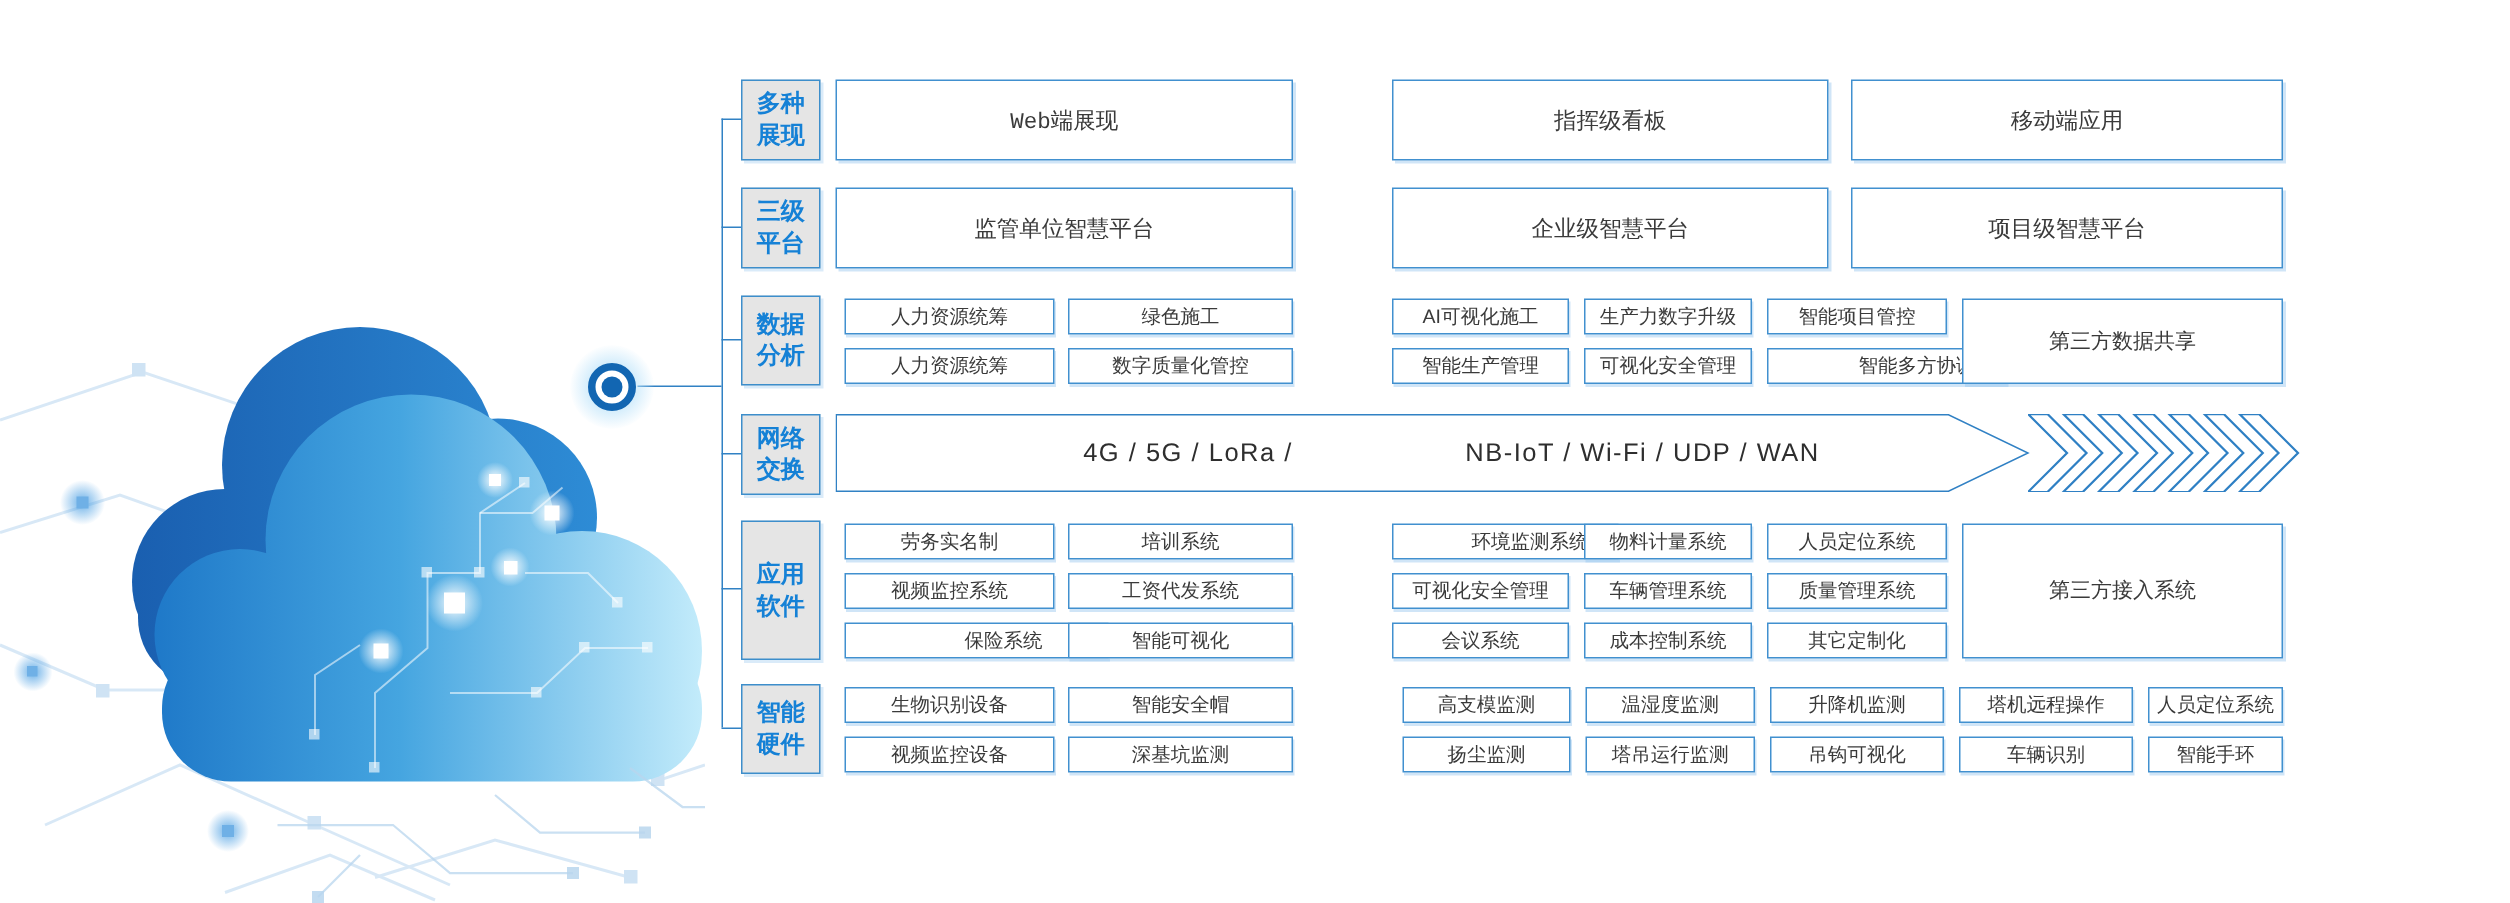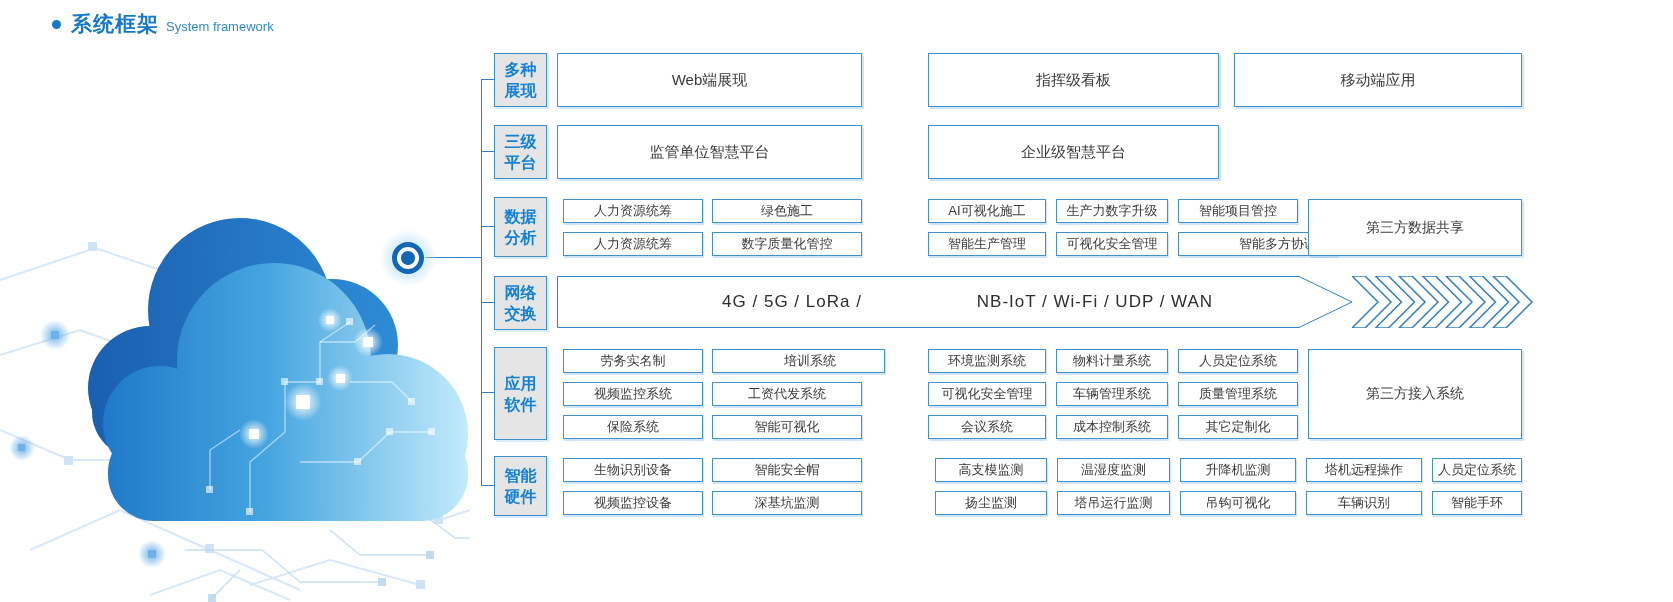--- a/index.html
+++ b/index.html
@@ -37,25 +37,20 @@
   .box.side{font-size:14px;}
 
   
   .net-text{position:absolute;font-size:17px;color:#2e2e2e;letter-spacing:1px;text-align:center;}
 </style>
 </head>
 <body>
 
 <div class="stage">
 
-  <div class="title-row">
-    <span class="title-bullet"></span>
-    <span class="title-zh">系统框架</span>
-    <span class="title-en">System framework</span>
-  </div>
 
   <svg style="position:absolute;left:0;top:130px;" width="470" height="472" viewBox="0 0 470 472">
     <defs>
       <linearGradient id="gFront" gradientUnits="userSpaceOnUse" x1="100" y1="0" x2="470" y2="0">
         <stop offset="0" stop-color="#1e78c8"></stop>
           <stop offset="0.45" stop-color="#45a5e0"></stop>
           <stop offset="1" stop-color="#c4ecfb"></stop>
       </linearGradient>
       <linearGradient id="gBack" gradientUnits="userSpaceOnUse" x1="90" y1="0" x2="420" y2="0">
         <stop offset="0" stop-color="#1a5fb0"></stop>
@@ -192,26 +187,27 @@
   </div>
   <div class="cat" style="top:347px;height:91px;">
     <span>应用</span>
       <span>软件</span>
   </div>
   <div class="cat" style="top:456px;height:58px;">
     <span>智能</span>
       <span>硬件</span>
   </div>
 
-  <div class="box big" style="left:557px;top:53px;width:303px;height:52px;">Web端展现</div>
+  <div class="box big" style="left:557px;top:53px;width:303px;height:52px;font-family:Liberation Mono, monospace;">Web端展现</div>
   <div class="box big" style="left:928px;top:53px;width:289px;height:52px;">指挥级看板</div>
   <div class="box big" style="left:1234px;top:53px;width:286px;height:52px;">移动端应用</div>
 
   <div class="box big" style="left:557px;top:125px;width:303px;height:52px;">监管单位智慧平台</div>
   <div class="box big" style="left:928px;top:125px;width:289px;height:52px;">企业级智慧平台</div>
+  <div class="box big" style="left:1234px;top:125px;width:286px;height:52px;">项目级智慧平台</div>
 
   <div class="box small" style="left:563px;top:199px;width:138px;height:22px;">人力资源统筹</div>
   <div class="box small" style="left:712px;top:199px;width:148px;height:22px;">绿色施工</div>
   <div class="box small" style="left:563px;top:232px;width:138px;height:22px;">人力资源统筹</div>
   <div class="box small" style="left:712px;top:232px;width:148px;height:22px;font-family:Liberation Serif, serif;">数字质量化管控</div>
   <div class="box small" style="left:928px;top:199px;width:116px;height:22px;">AI可视化施工</div>
   <div class="box small" style="left:1056px;top:199px;width:110px;height:22px;">生产力数字升级</div>
   <div class="box small" style="left:1178px;top:199px;width:118px;height:22px;">智能项目管控</div>
   <div class="box small" style="left:928px;top:232px;width:116px;height:22px;">智能生产管理</div>
   <div class="box small" style="left:1056px;top:232px;width:110px;height:22px;">可视化安全管理</div>
@@ -229,26 +225,26 @@
       <path d="M23.5,0 H36.5 L62.5,26 L36.5,52 H23.5 L49.5,26 Z"></path>
       <path d="M47,0 H60 L86,26 L60,52 H47 L73,26 Z"></path>
       <path d="M70.5,0 H83.5 L109.5,26 L83.5,52 H70.5 L96.5,26 Z"></path>
       <path d="M94,0 H107 L133,26 L107,52 H94 L120,26 Z"></path>
       <path d="M117.5,0 H130.5 L156.5,26 L130.5,52 H117.5 L143.5,26 Z"></path>
       <path d="M141,0 H154 L180,26 L154,52 H141 L167,26 Z"></path>
     </g>
   </svg>
 
   <div class="box small" style="left:563px;top:349px;width:138px;height:22px;">劳务实名制</div>
-  <div class="box small" style="left:712px;top:349px;width:148px;height:22px;padding-left:23px;">培训系统</div>
+  <div class="box small" style="left:712px;top:349px;width:148px;height:22px;">培训系统</div>
   <div class="box small" style="left:563px;top:382px;width:138px;height:22px;">视频监控系统</div>
   <div class="box small" style="left:712px;top:382px;width:148px;height:22px;">工资代发系统</div>
-  <div class="box small" style="left:563px;top:415px;width:138px;height:22px;">保险系统</div>
+  <div class="box small" style="left:563px;top:415px;width:138px;height:22px;padding-left:36px;">保险系统</div>
   <div class="box small" style="left:712px;top:415px;width:148px;height:22px;">智能可视化</div>
-  <div class="box small" style="left:928px;top:349px;width:116px;height:22px;">环境监测系统</div>
+  <div class="box small" style="left:928px;top:349px;width:116px;height:22px;padding-left:33px;">环境监测系统</div>
   <div class="box small" style="left:1056px;top:349px;width:110px;height:22px;">物料计量系统</div>
   <div class="box small" style="left:1178px;top:349px;width:118px;height:22px;">人员定位系统</div>
   <div class="box small" style="left:928px;top:382px;width:116px;height:22px;">可视化安全管理</div>
   <div class="box small" style="left:1056px;top:382px;width:110px;height:22px;">车辆管理系统</div>
   <div class="box small" style="left:1178px;top:382px;width:118px;height:22px;">质量管理系统</div>
   <div class="box small" style="left:928px;top:415px;width:116px;height:22px;">会议系统</div>
   <div class="box small" style="left:1056px;top:415px;width:110px;height:22px;">成本控制系统</div>
   <div class="box small" style="left:1178px;top:415px;width:118px;height:22px;">其它定制化</div>
   <div class="box side" style="left:1308px;top:349px;width:212px;height:88px;">第三方接入系统</div>
 

